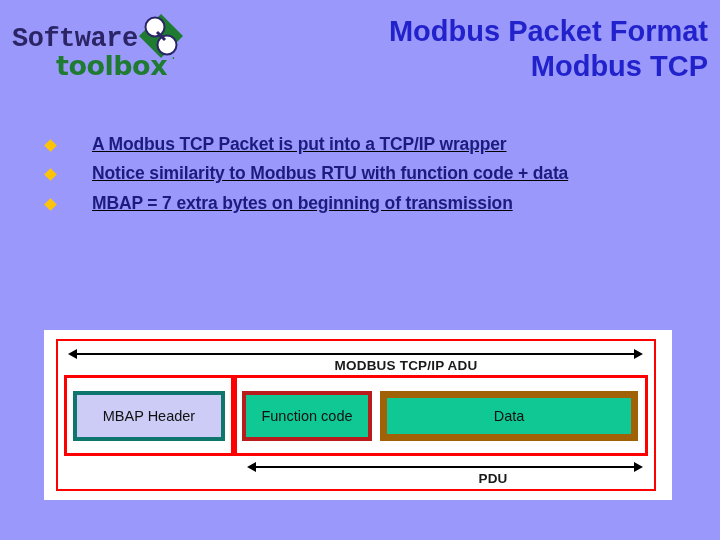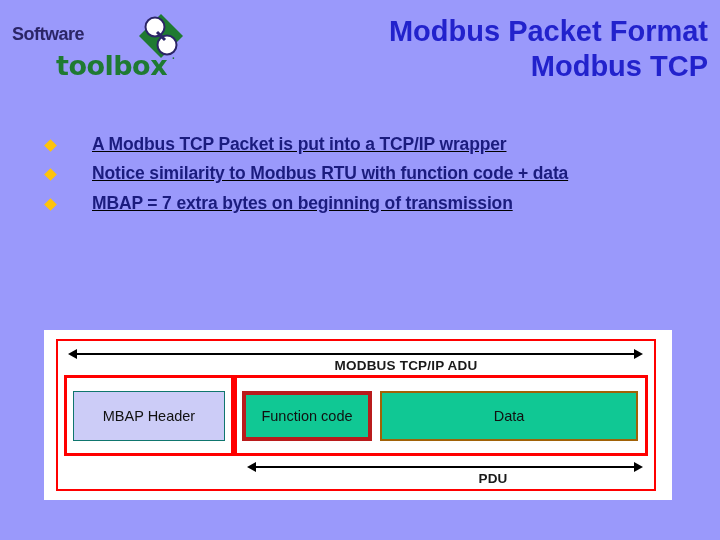--- a/index.html
+++ b/index.html
@@ -25,25 +25,25 @@
     position: absolute;
     left: 8px;
     top: 6px;
     width: 200px;
     height: 78px;
   }
   #logo-word-software {
     position: absolute;
     left: 4px;
     top: 18px;
-    font-size: 18px;
+    font-size: 27px;
     font-weight: bold;
     color: #2b2566;
     letter-spacing: -0.5px;
-    font-family: Liberation Sans, sans-serif;
+    font-family: Liberation Mono, monospace;
   }
   #logo-word-toolbox {
     position: absolute;
     left: 48px;
     top: 44px;
     font-size: 27px;
     font-weight: bold;
     color: #1f7a32;
     letter-spacing: -0.5px;
     font-family: "DejaVu Sans", sans-serif;
@@ -163,37 +163,37 @@
     font-size: 14.5px;
     color: #111111;
     font-family: "Liberation Sans", sans-serif;
   }
   #mbap-header-box {
     left: 29px;
     top: 61px;
     width: 152px;
     height: 50px;
     background: #ccccf7;
-    border: 1px solid #0f766e;
+    border: 4px solid #0f766e;
   }
   #function-code-box {
     left: 198px;
     top: 61px;
     width: 130px;
     height: 50px;
     background: #10c894;
     border: 4px solid #b91c1c;
   }
   #data-box {
     left: 336px;
     top: 61px;
     width: 258px;
     height: 50px;
     background: #10c894;
-    border: 2px solid #a16207;
+    border: 7px solid #a16207;
   }
 
   .arrow-row {
     position: absolute;
     height: 12px;
   }
   .arrow-line {
     position: absolute;
     left: 7px;
     right: 7px;

